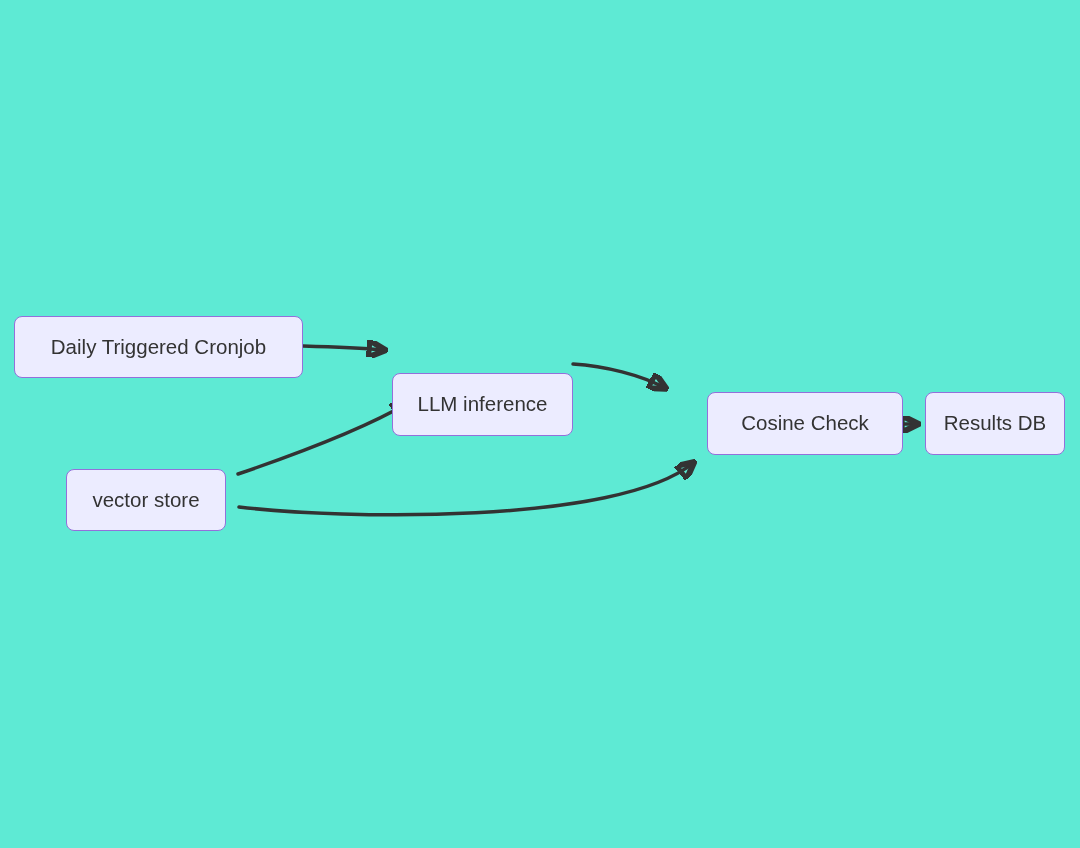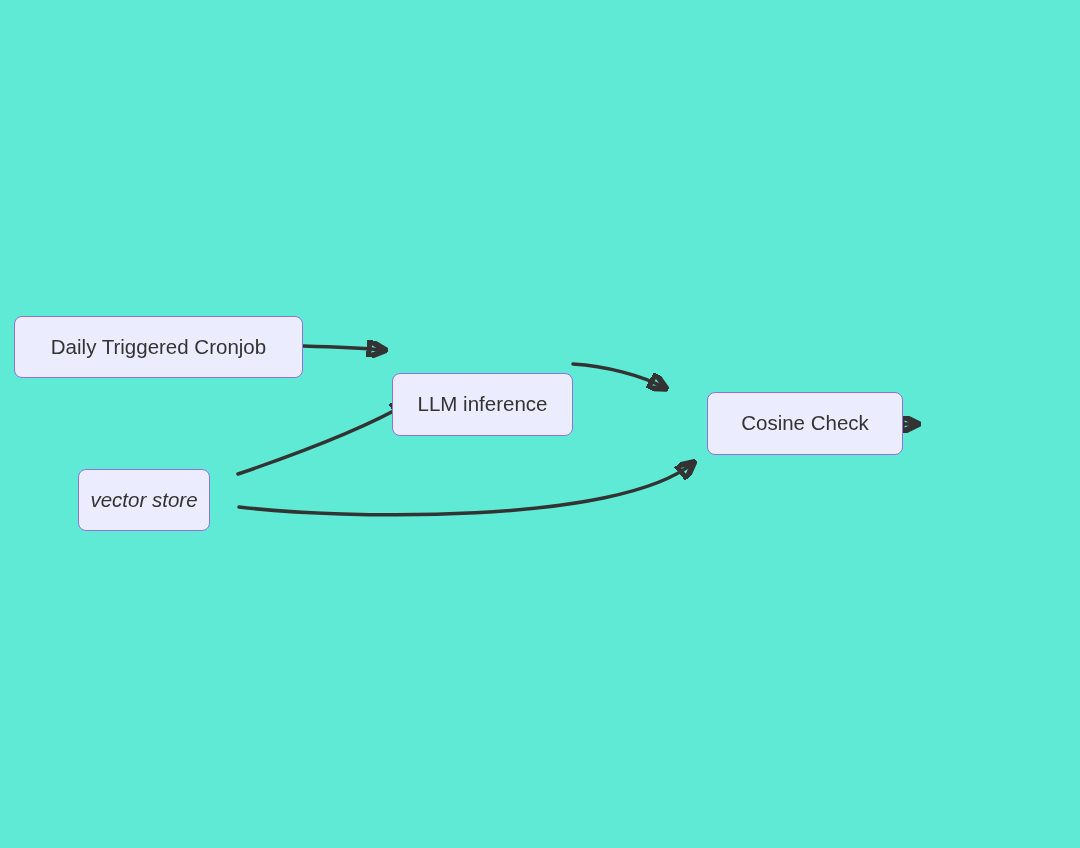--- a/index.html
+++ b/index.html
@@ -39,21 +39,21 @@
     display: flex;
     align-items: center;
     justify-content: center;
     color: #333333;
     font-size: 20.5px;
     white-space: nowrap;
     line-height: 1;
   }
   .node-cronjob { left: 14px;  top: 316px; width: 289px; height: 62px; }
   .node-llm     { left: 392px; top: 334px; width: 181px; height: 63px; margin-top: 39px; }
-  .node-vector  { left: 78px;  top: 469px; width: 132px; height: 62px; font-style: italic; }
+  .node-vector  { left: 66px;  top: 469px; width: 160px; height: 62px; }
   .node-cosine  { left: 662px; top: 392px; width: 196px; height: 63px; margin-left: 45px; }
   .node-results { left: 925px; top: 392px; width: 140px; height: 63px; }
 </style>
 </head>
 <body>
 
 <div class="canvas">
 
   <svg class="edges-layer" width="1080" height="848" viewBox="0 0 1080 848" xmlns="http://www.w3.org/2000/svg">
     <defs>
@@ -77,14 +77,17 @@
   </div>
 
   <div class="node node-vector">
     <span>vector store</span>
   </div>
 
   <div class="node node-cosine">
     <span>Cosine Check</span>
   </div>
 
+  <div class="node node-results">
+    <span>Results DB</span>
+  </div>
 
 </div>
 
 </body></html>

